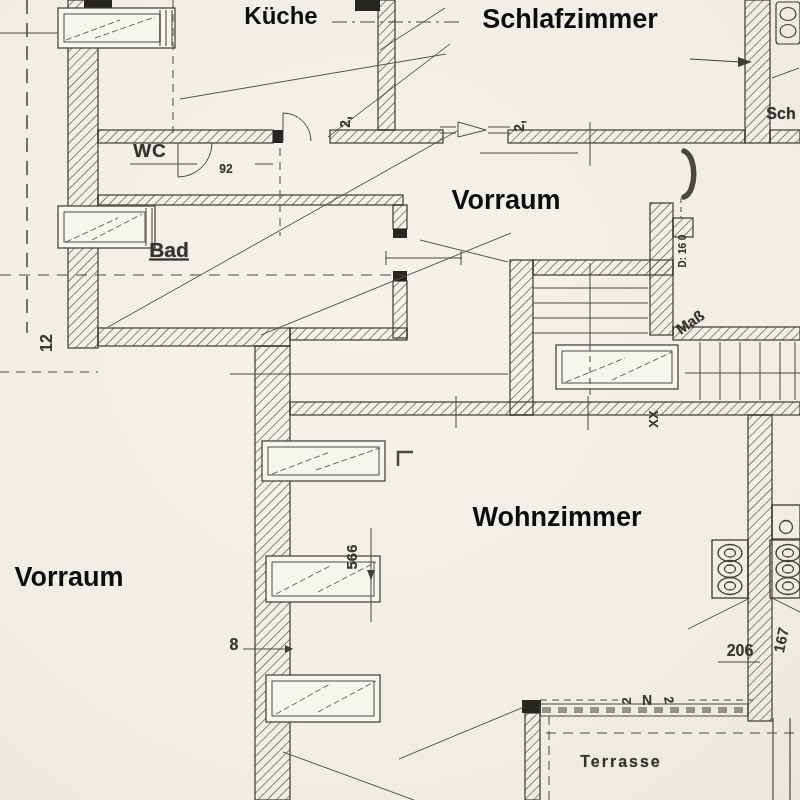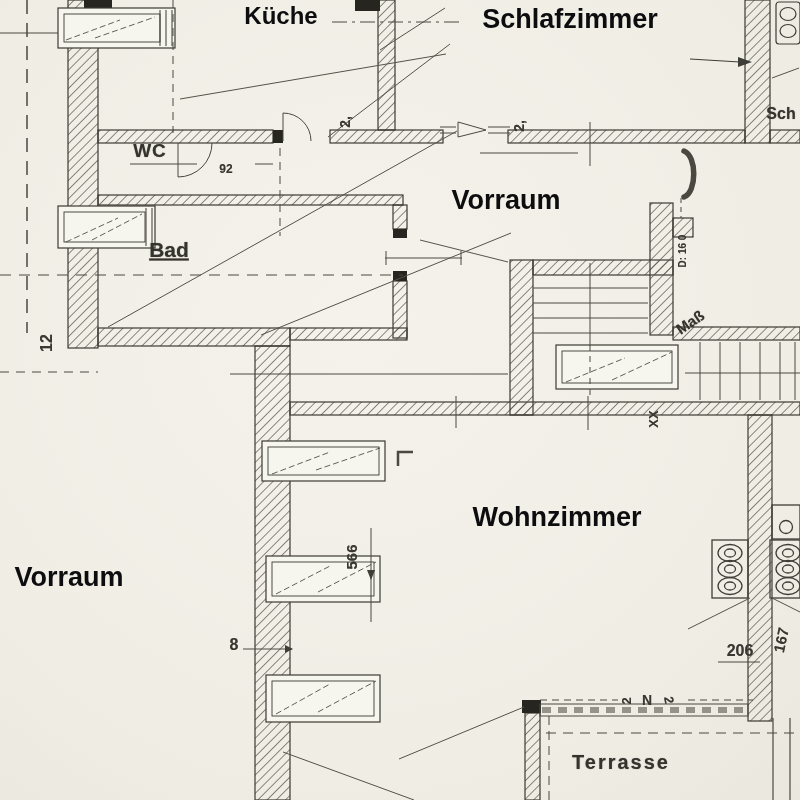--- a/index.html
+++ b/index.html
@@ -230,21 +230,21 @@
   </svg>
 
   <div class="lbl bold" style="left:281px;top:16px;font-size:24px;">Küche</div>
   <div class="lbl bold" style="left:570px;top:19px;font-size:27px;">Schlafzimmer</div>
   <div class="lbl bold" style="left:506px;top:200px;font-size:27px;">Vorraum</div>
   <div class="lbl bold" style="left:557px;top:517px;font-size:27px;">Wohnzimmer</div>
   <div class="lbl bold" style="left:69px;top:577px;font-size:27px;">Vorraum</div>
 
   <div class="lbl scan" style="left:150px;top:150px;font-size:19px;letter-spacing:1px;">WC</div>
   <div class="lbl scan" style="left:169px;top:249px;font-size:21px;text-decoration:underline;">Bad</div>
-  <div class="lbl scan" style="left:621px;top:762px;font-size:20px;letter-spacing:2px;">Terrasse</div>
+  <div class="lbl scan" style="left:621px;top:762px;font-size:16px;letter-spacing:2px;">Terrasse</div>
   <div class="lbl scan" style="left:781px;top:114px;font-size:16px;">Sch</div>
   <div class="lbl scan" style="left:690px;top:322px;font-size:15px;transform:translate(-50%,-50%) rotate(-35deg);">Maß</div>
 
   <div class="lbl dim" style="left:345px;top:122px;font-size:14px;transform:translate(-50%,-50%) rotate(-90deg);">2,</div>
   <div class="lbl dim" style="left:519px;top:126px;font-size:14px;transform:translate(-50%,-50%) rotate(-90deg);">2,</div>
   <div class="lbl dim" style="left:226px;top:169px;font-size:12px;">92</div>
   <div class="lbl dim" style="left:47px;top:343px;font-size:16px;transform:translate(-50%,-50%) rotate(-90deg);">12</div>
   <div class="lbl dim" style="left:351px;top:557px;font-size:15px;transform:translate(-50%,-50%) rotate(-90deg);">566</div>
   <div class="lbl dim" style="left:234px;top:645px;font-size:16px;">8</div>
   <div class="lbl dim" style="left:740px;top:651px;font-size:16px;">206</div>

